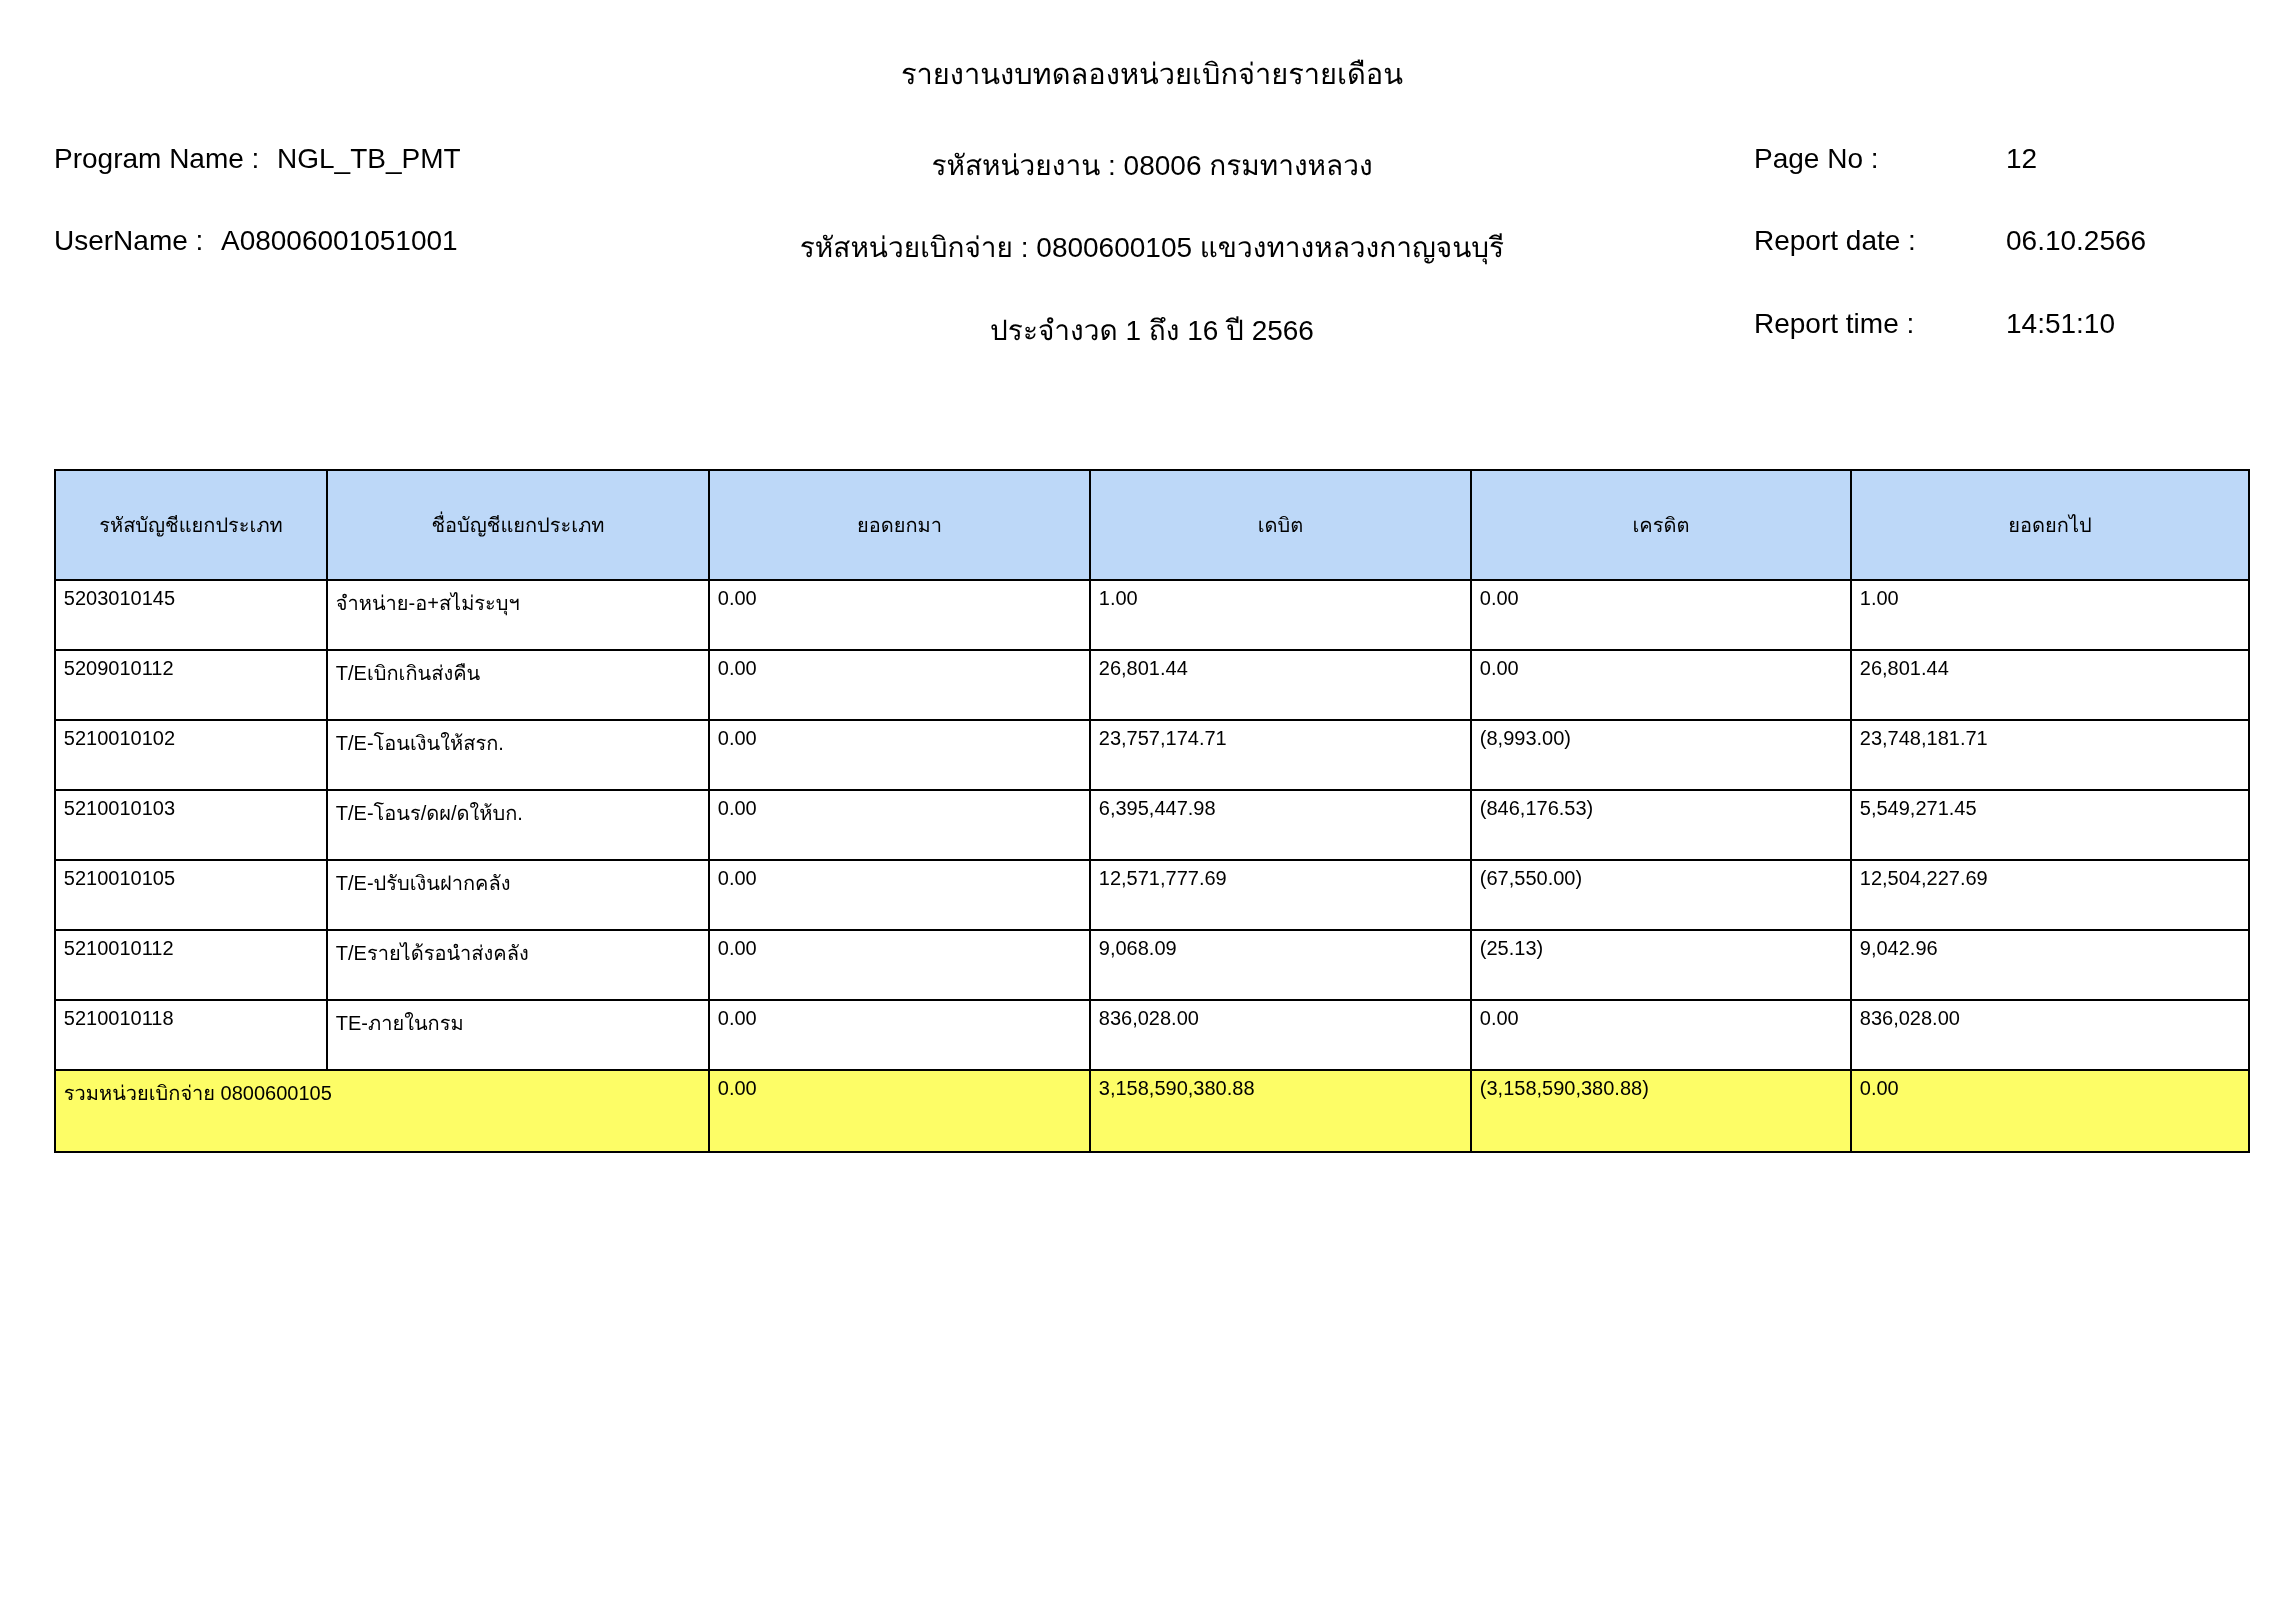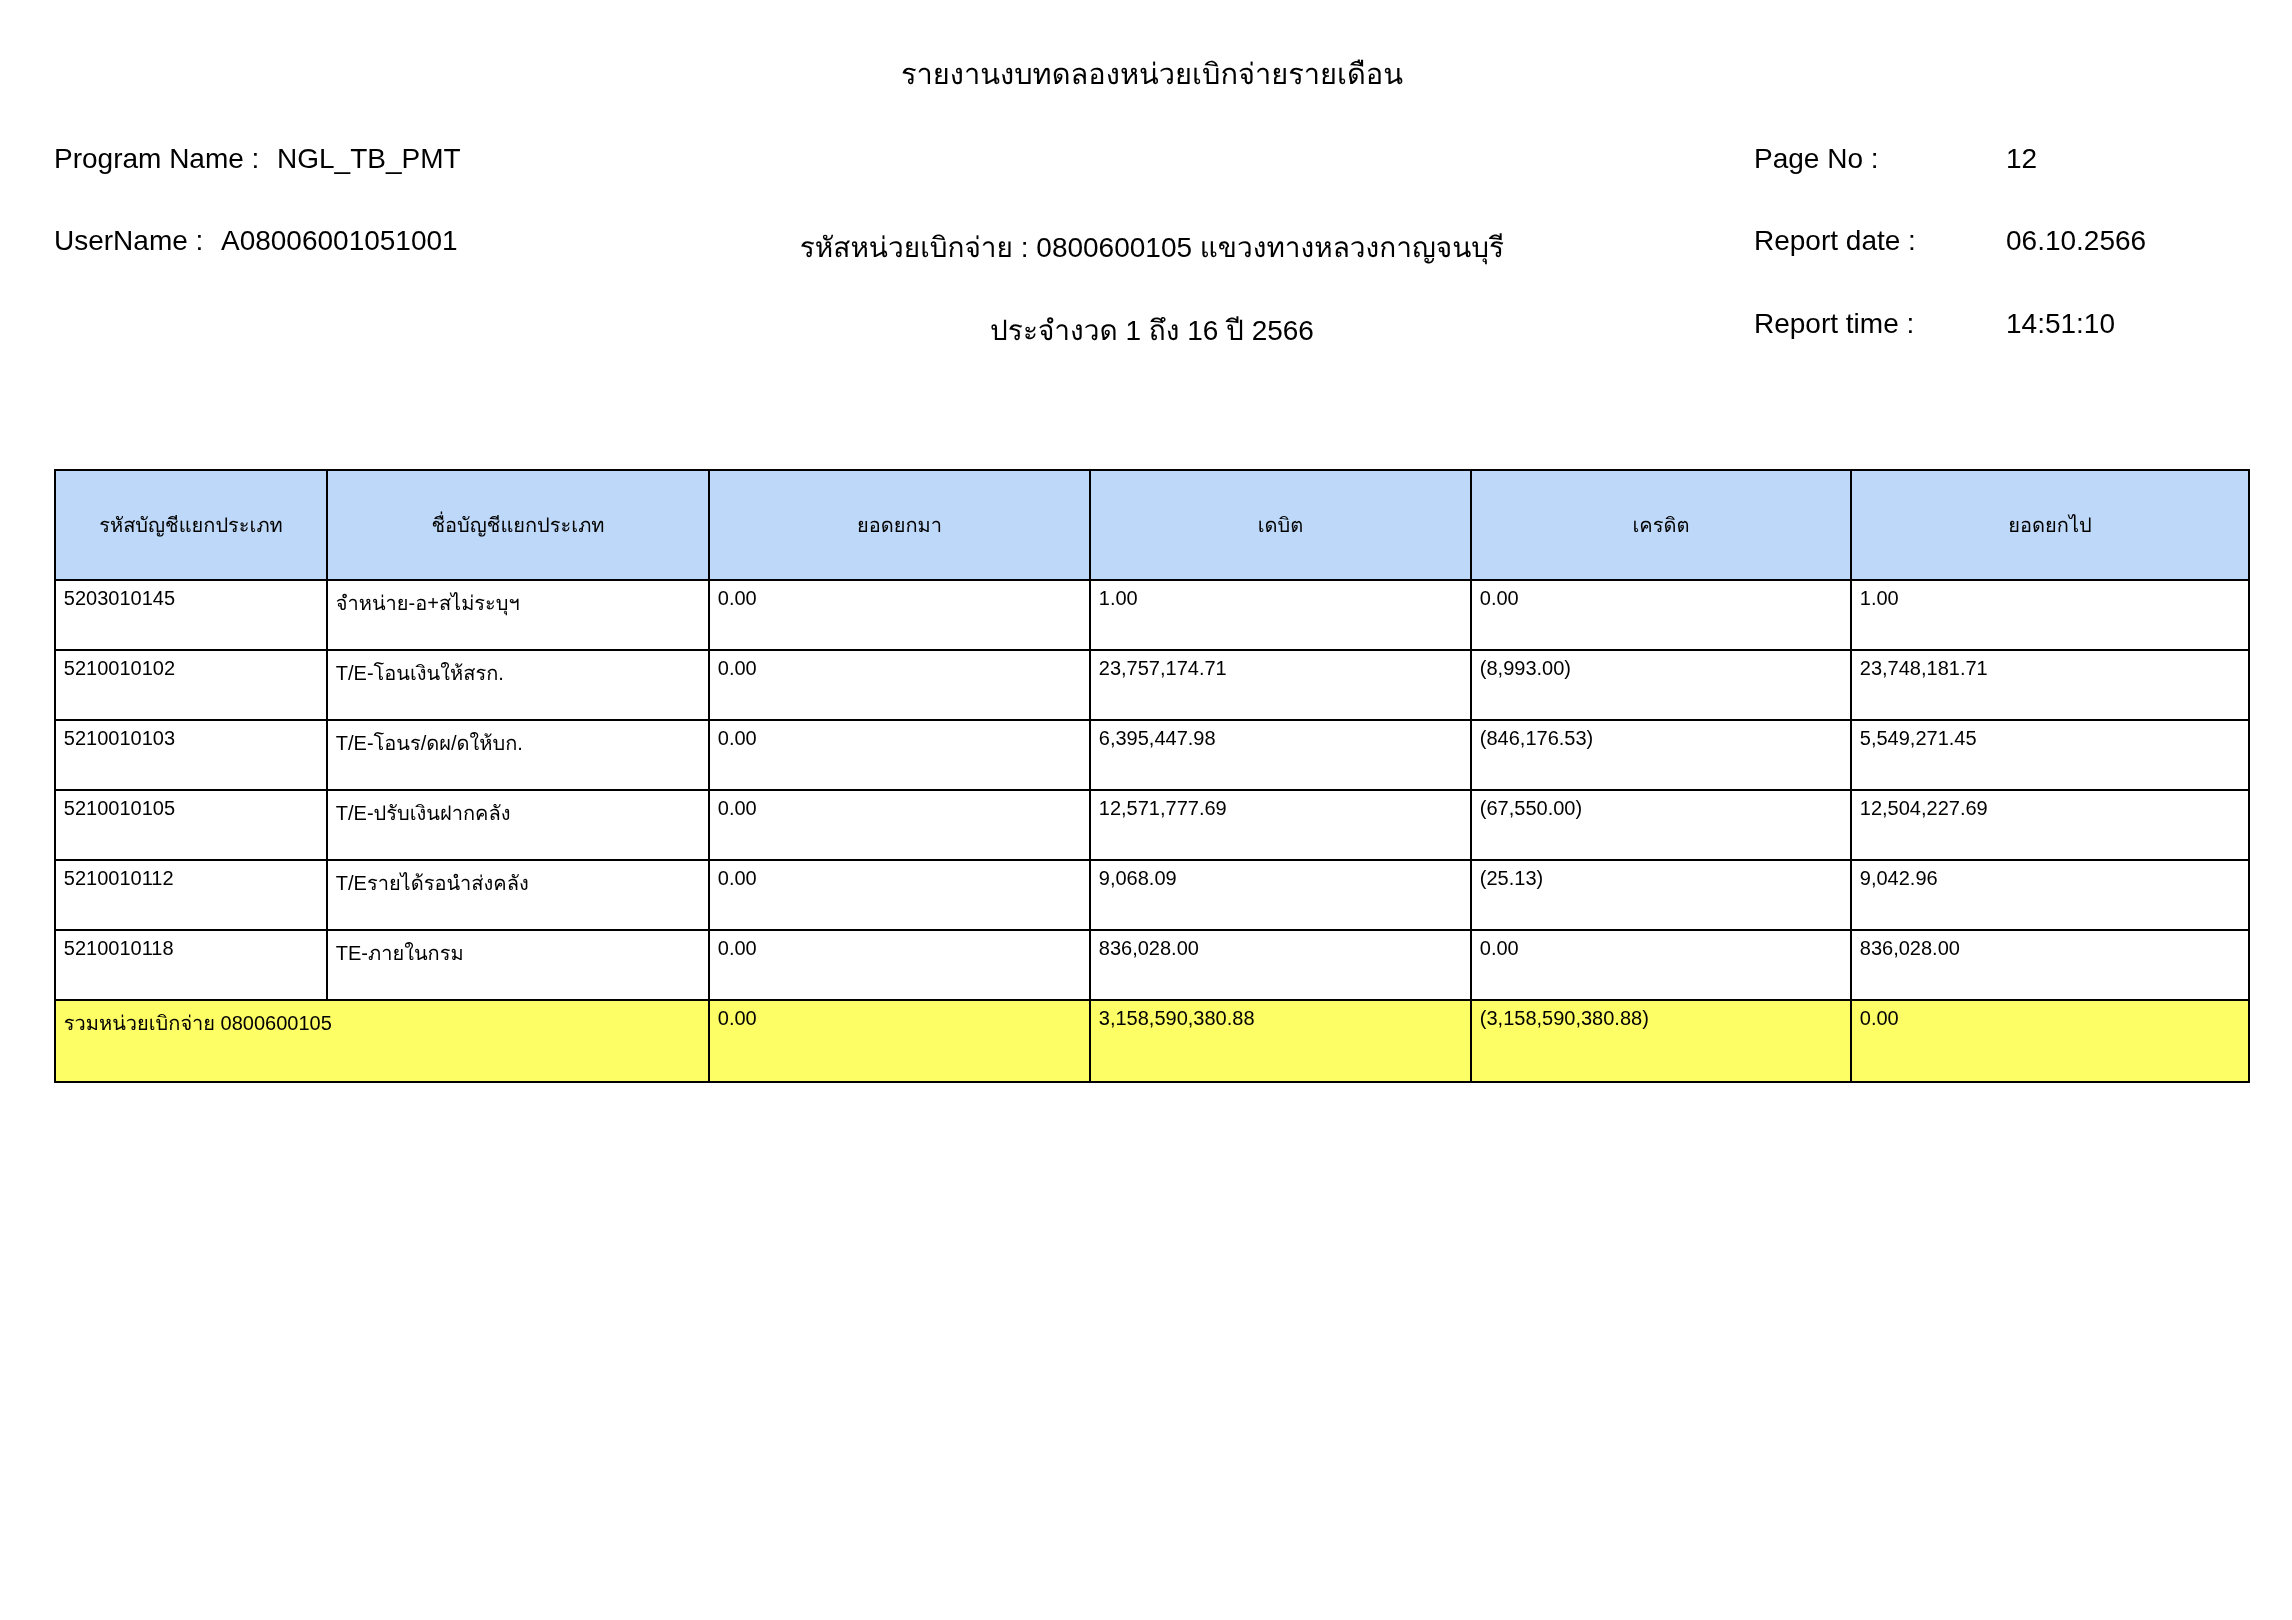--- a/index.html
+++ b/index.html
@@ -52,20 +52,21 @@
 <body>
 
 <div class="page">
 
   <div class="title-line">รายงานงบทดลองหน่วยเบิกจ่ายรายเดือน</div>
 
   <div class="meta-line ml-left row-1">
     <span>Program Name :</span>
     <span class="val">NGL_TB_PMT</span>
   </div>
+  <div class="meta-line ml-center row-1">รหัสหน่วยงาน : 08006 กรมทางหลวง</div>
   <div class="meta-line ml-rlabel row-1">Page No :</div>
   <div class="meta-line ml-rvalue row-1">12</div>
 
   <div class="meta-line ml-left row-2">
     <span>UserName :</span>
     <span class="val">A08006001051001</span>
   </div>
   <div class="meta-line ml-center row-2">รหัสหน่วยเบิกจ่าย : 0800600105 แขวงทางหลวงกาญจนบุรี</div>
   <div class="meta-line ml-rlabel row-2">Report date :</div>
   <div class="meta-line ml-rvalue row-2">06.10.2566</div>
@@ -94,20 +95,28 @@
       </tr>
     </thead>
     <tbody>
         <tr class="data-row">
       <td class="txt">5203010145</td>
       <td class="txt">จำหน่าย-อ+สไม่ระบุฯ</td>
       <td class="num">0.00</td>
       <td class="num">1.00</td>
       <td class="num">0.00</td>
       <td class="num">1.00</td>
+    </tr>
+        <tr class="data-row">
+      <td class="txt">5209010112</td>
+      <td class="txt">T/Eเบิกเกินส่งคืน</td>
+      <td class="num">0.00</td>
+      <td class="num">26,801.44</td>
+      <td class="num">0.00</td>
+      <td class="num">26,801.44</td>
     </tr>
         <tr class="data-row">
       <td class="txt">5210010102</td>
       <td class="txt">T/E-โอนเงินให้สรก.</td>
       <td class="num">0.00</td>
       <td class="num">23,757,174.71</td>
       <td class="num">(8,993.00)</td>
       <td class="num">23,748,181.71</td>
     </tr>
         <tr class="data-row">

